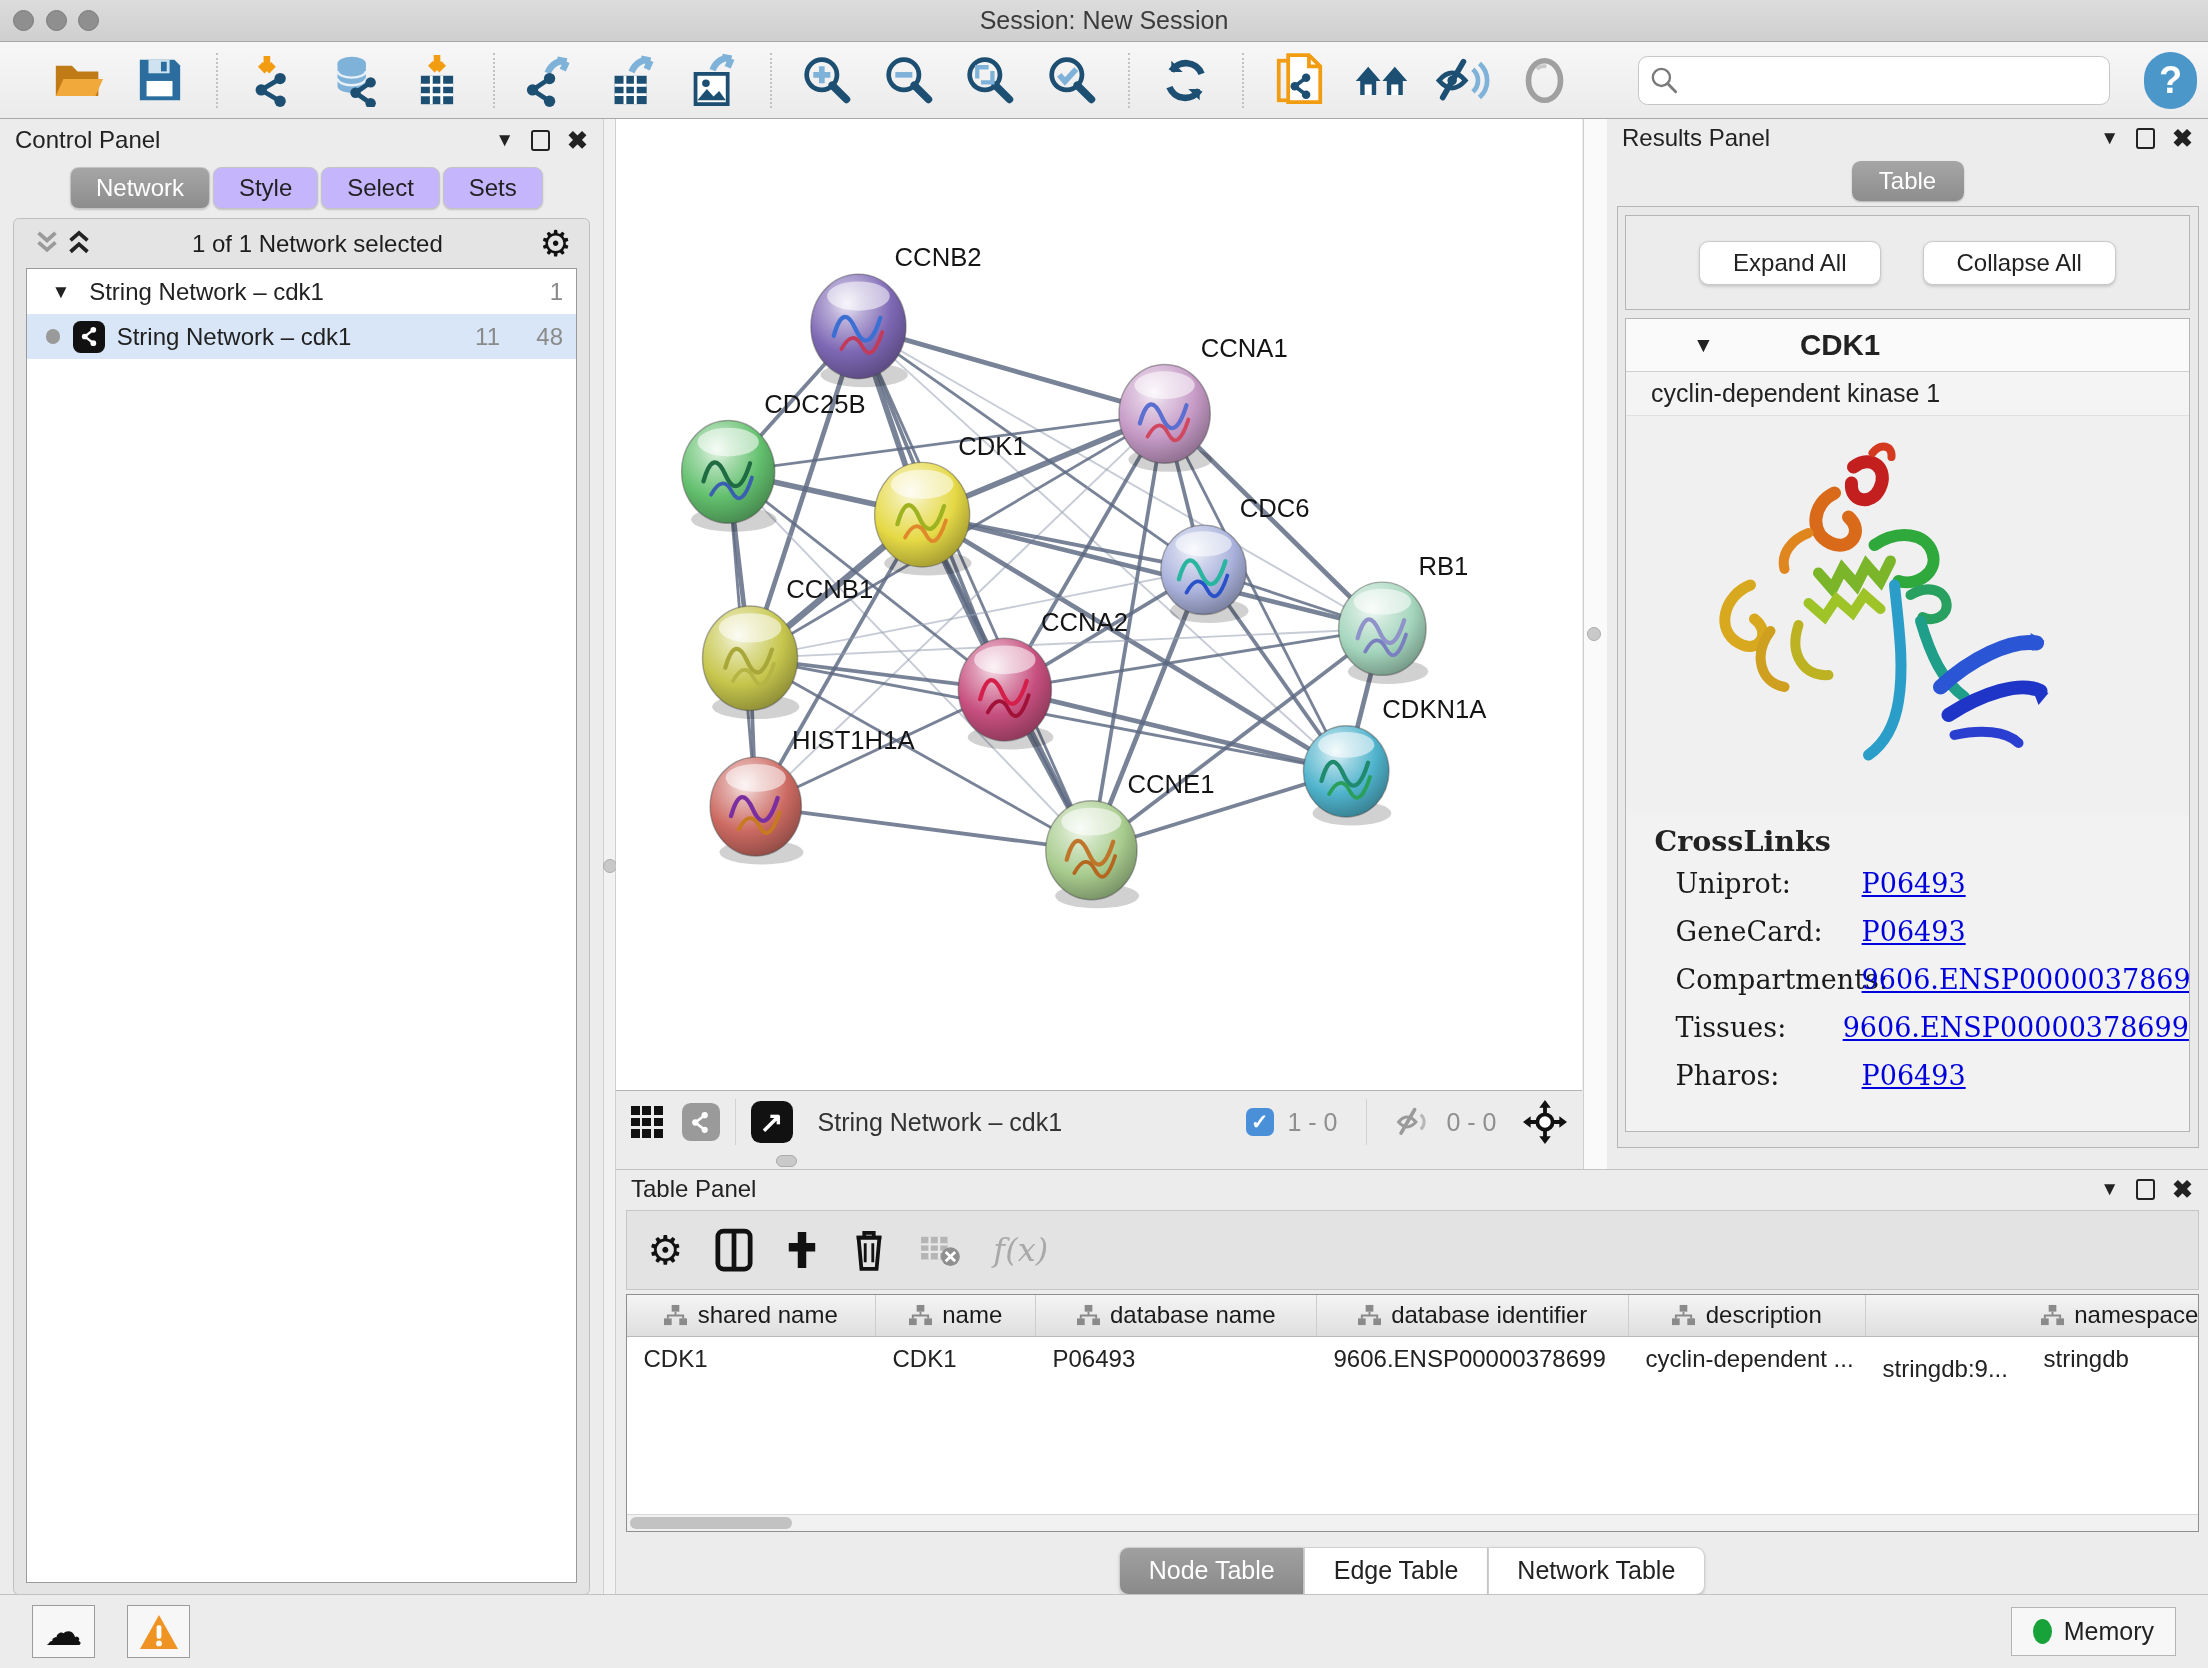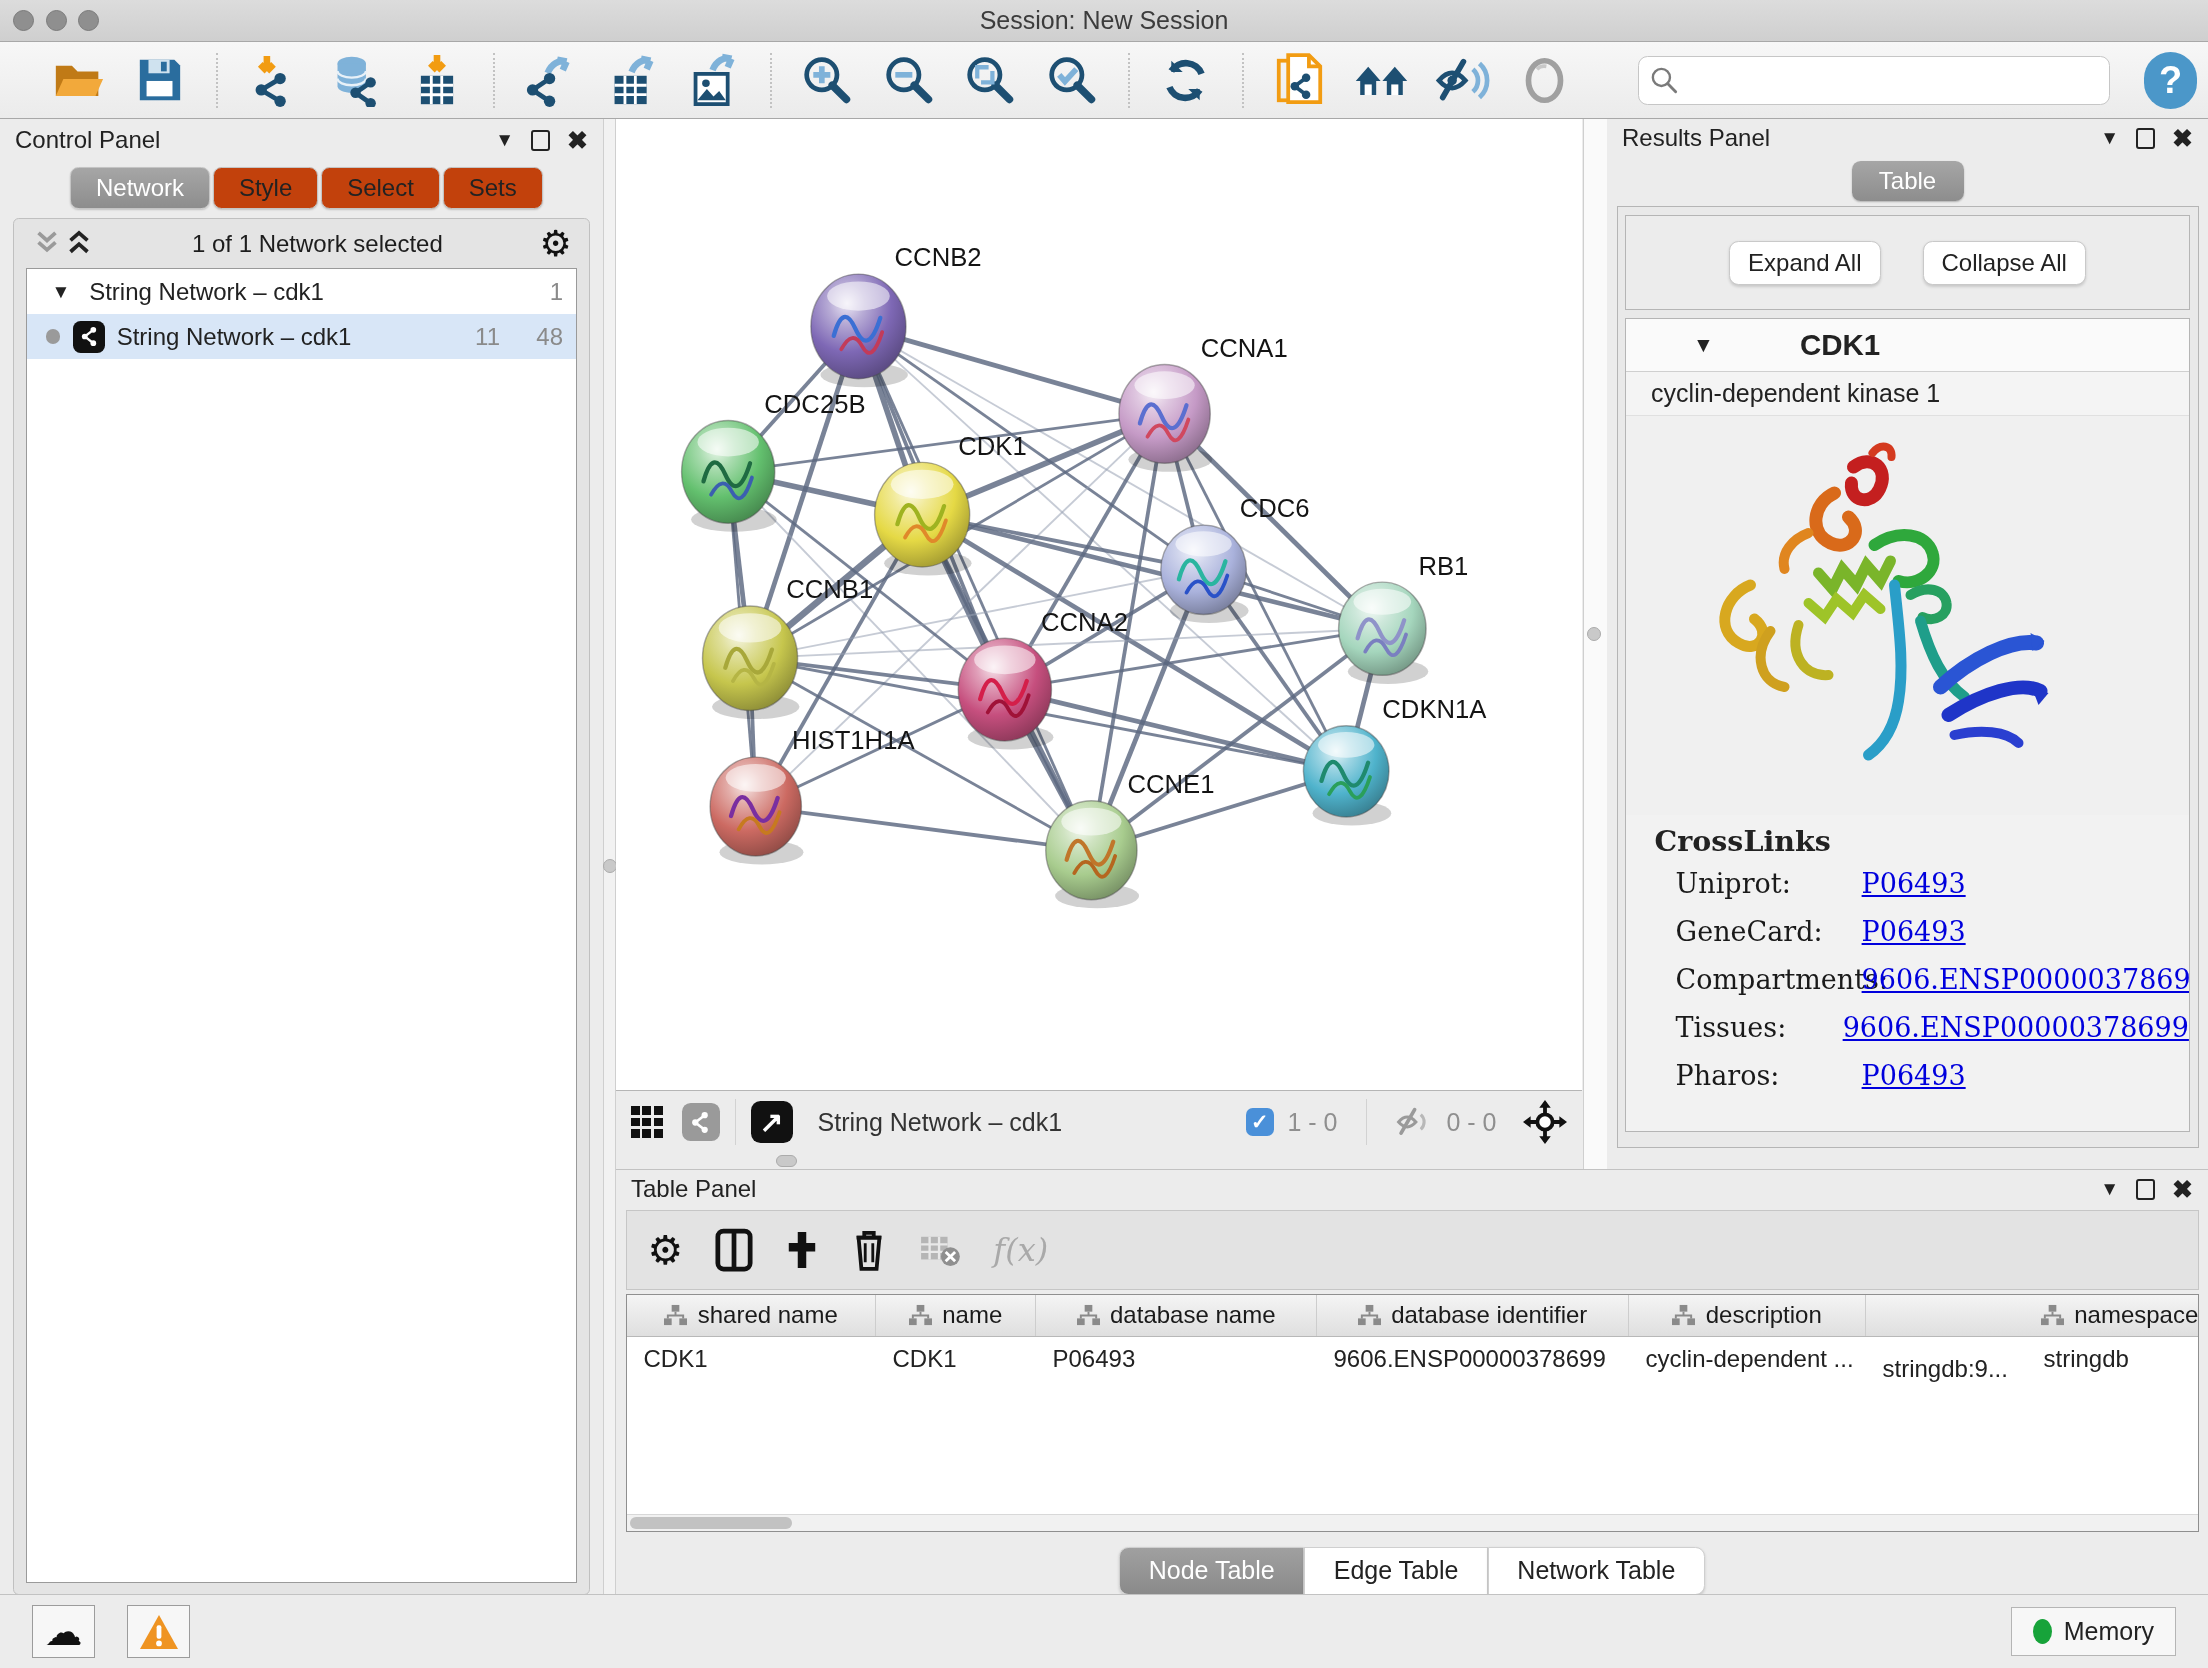--- a/index.html
+++ b/index.html
@@ -35,21 +35,21 @@
   .panel-hdr .ph-title { font-size:24px; color:#222; }
   .ph-icons { margin-left:auto; display:flex; align-items:center; gap:17px; }
   .ph-tri { font-size:19px; color:#222; cursor:pointer; }
   .ph-float { width:19px; height:21px; border:2.9px solid #222; border-radius:2.9px; cursor:pointer; }
   .ph-close { font-size:25px; font-weight:bold; color:#222; cursor:pointer; }
 
   
   #control-panel { position:absolute; left:0; top:2px; width:603px; height:1475px; background:#ececec; }
   #cp-tabs { display:flex; margin:7.6px 0 0 70px; gap:2.9px; }
   .cp-tab { height:42px; padding:0 25px; display:flex; align-items:center; justify-content:center;
-    font-size:24px; background:#c2410c; border:1px solid #c4c4c4; border-radius:8.6px; cursor:pointer; box-shadow:0 1px 1.9px rgba(0,0,0,.18); }
+    font-size:24px; background:#c4b5fd; border:1px solid #c4c4c4; border-radius:8.6px; cursor:pointer; box-shadow:0 1px 1.9px rgba(0,0,0,.18); }
   .cp-tab.sel { background:linear-gradient(#a6a6a6,#8d8d8d); color:#fff; }
   #cp-box { margin:9.5px 13.3px 0 13.3px; background:#e4e4e4; border:1.9px solid #c0c0c0; border-radius:5.7px;
     height:1377px; display:flex; flex-direction:column; }
   #cp-selector { height:49px; display:flex; align-items:center; padding:0 17px; }
   #cp-selector .sel-text { flex:1; text-align:center; font-size:24px; color:#1d1d1d; }
   .chev { width:32px; height:28.5px; cursor:pointer; }
   #cp-gear { font-size:36px; color:#111; cursor:pointer; font-family:"DejaVu Sans",sans-serif; }
   #tree-box { margin:0 11.4px 11.4px 11.4px; background:#fff; border:1.9px solid #9a9a9a; flex:1; overflow:hidden; }
   .tree-row { height:45px; display:flex; align-items:center; font-size:24px; padding:0 13.3px; }
   .tree-row.selected { background:#d8e6f7; }
@@ -79,21 +79,21 @@
   #nt-check { width:28.5px; height:28.5px; background:#4a90d9; border-radius:6.7px; display:flex; align-items:center; justify-content:center;
     color:#fff; font-size:21px; font-weight:bold; cursor:pointer; }
 
   
   #results-panel { position:absolute; left:1607px; top:0; width:601px; height:1050px; background:#ececec; }
   #rp-tab { margin:3.8px auto 0 auto; width:112px; height:40px; background:linear-gradient(#a6a6a6,#8d8d8d);
     color:#fff; font-size:24px; border-radius:8.6px; display:flex; align-items:center; justify-content:center; cursor:pointer;
     box-shadow:0 1px 1.9px rgba(0,0,0,.25); }
   #rp-outer { margin:5.7px 9.5px 0 9.5px; height:942px; background:#e9e9e9; border:1.9px solid #b5b5b5; padding:7.6px; }
   #rp-buttons { border:1.9px solid #b5b5b5; background:#ececec; height:95px; display:flex; align-items:center; justify-content:center; gap:42px; }
-  .rp-btn { background:#fff; border:1px solid #c9c9c9; border-radius:9.5px; height:44px; padding:0 18px;
+  .rp-btn { background:#fff; border:1px solid #c9c9c9; border-radius:9.5px; height:44px; padding:0 33px;
     font-size:24px; display:flex; align-items:center; cursor:pointer; box-shadow:0 1.9px 2.9px rgba(0,0,0,.15); }
   #rp-list { border:1.9px solid #b5b5b5; background:#f2f2f2; margin-top:7.6px; height:814px; overflow:hidden; }
   #rp-gene-hdr { height:53px; background:#fafafa; border-bottom:1.9px solid #cfcfcf; display:flex; align-items:center; }
   #rp-gene-hdr .tri { margin-left:67px; font-size:21px; cursor:pointer; }
   #rp-gene-hdr .sym { margin-left:86px; font-size:29.5px; font-weight:bold; }
   #rp-desc { height:44px; display:flex; align-items:center; padding-left:25px; font-size:25px; border-bottom:1px solid #e0e0e0; background:#f4f4f4;}
   #rp-img { height:399px; background:#f0f0f0; display:flex; align-items:center; }
   #rp-cross { padding:9.5px 0 0 28.5px; font-family:"DejaVu Serif", serif; }
   #rp-cross .xl-title { font-size:28.5px; font-weight:bold; margin-bottom:9.5px; }
   .xl-row { display:flex; font-size:27px; margin:0 0 17px 21px; }

